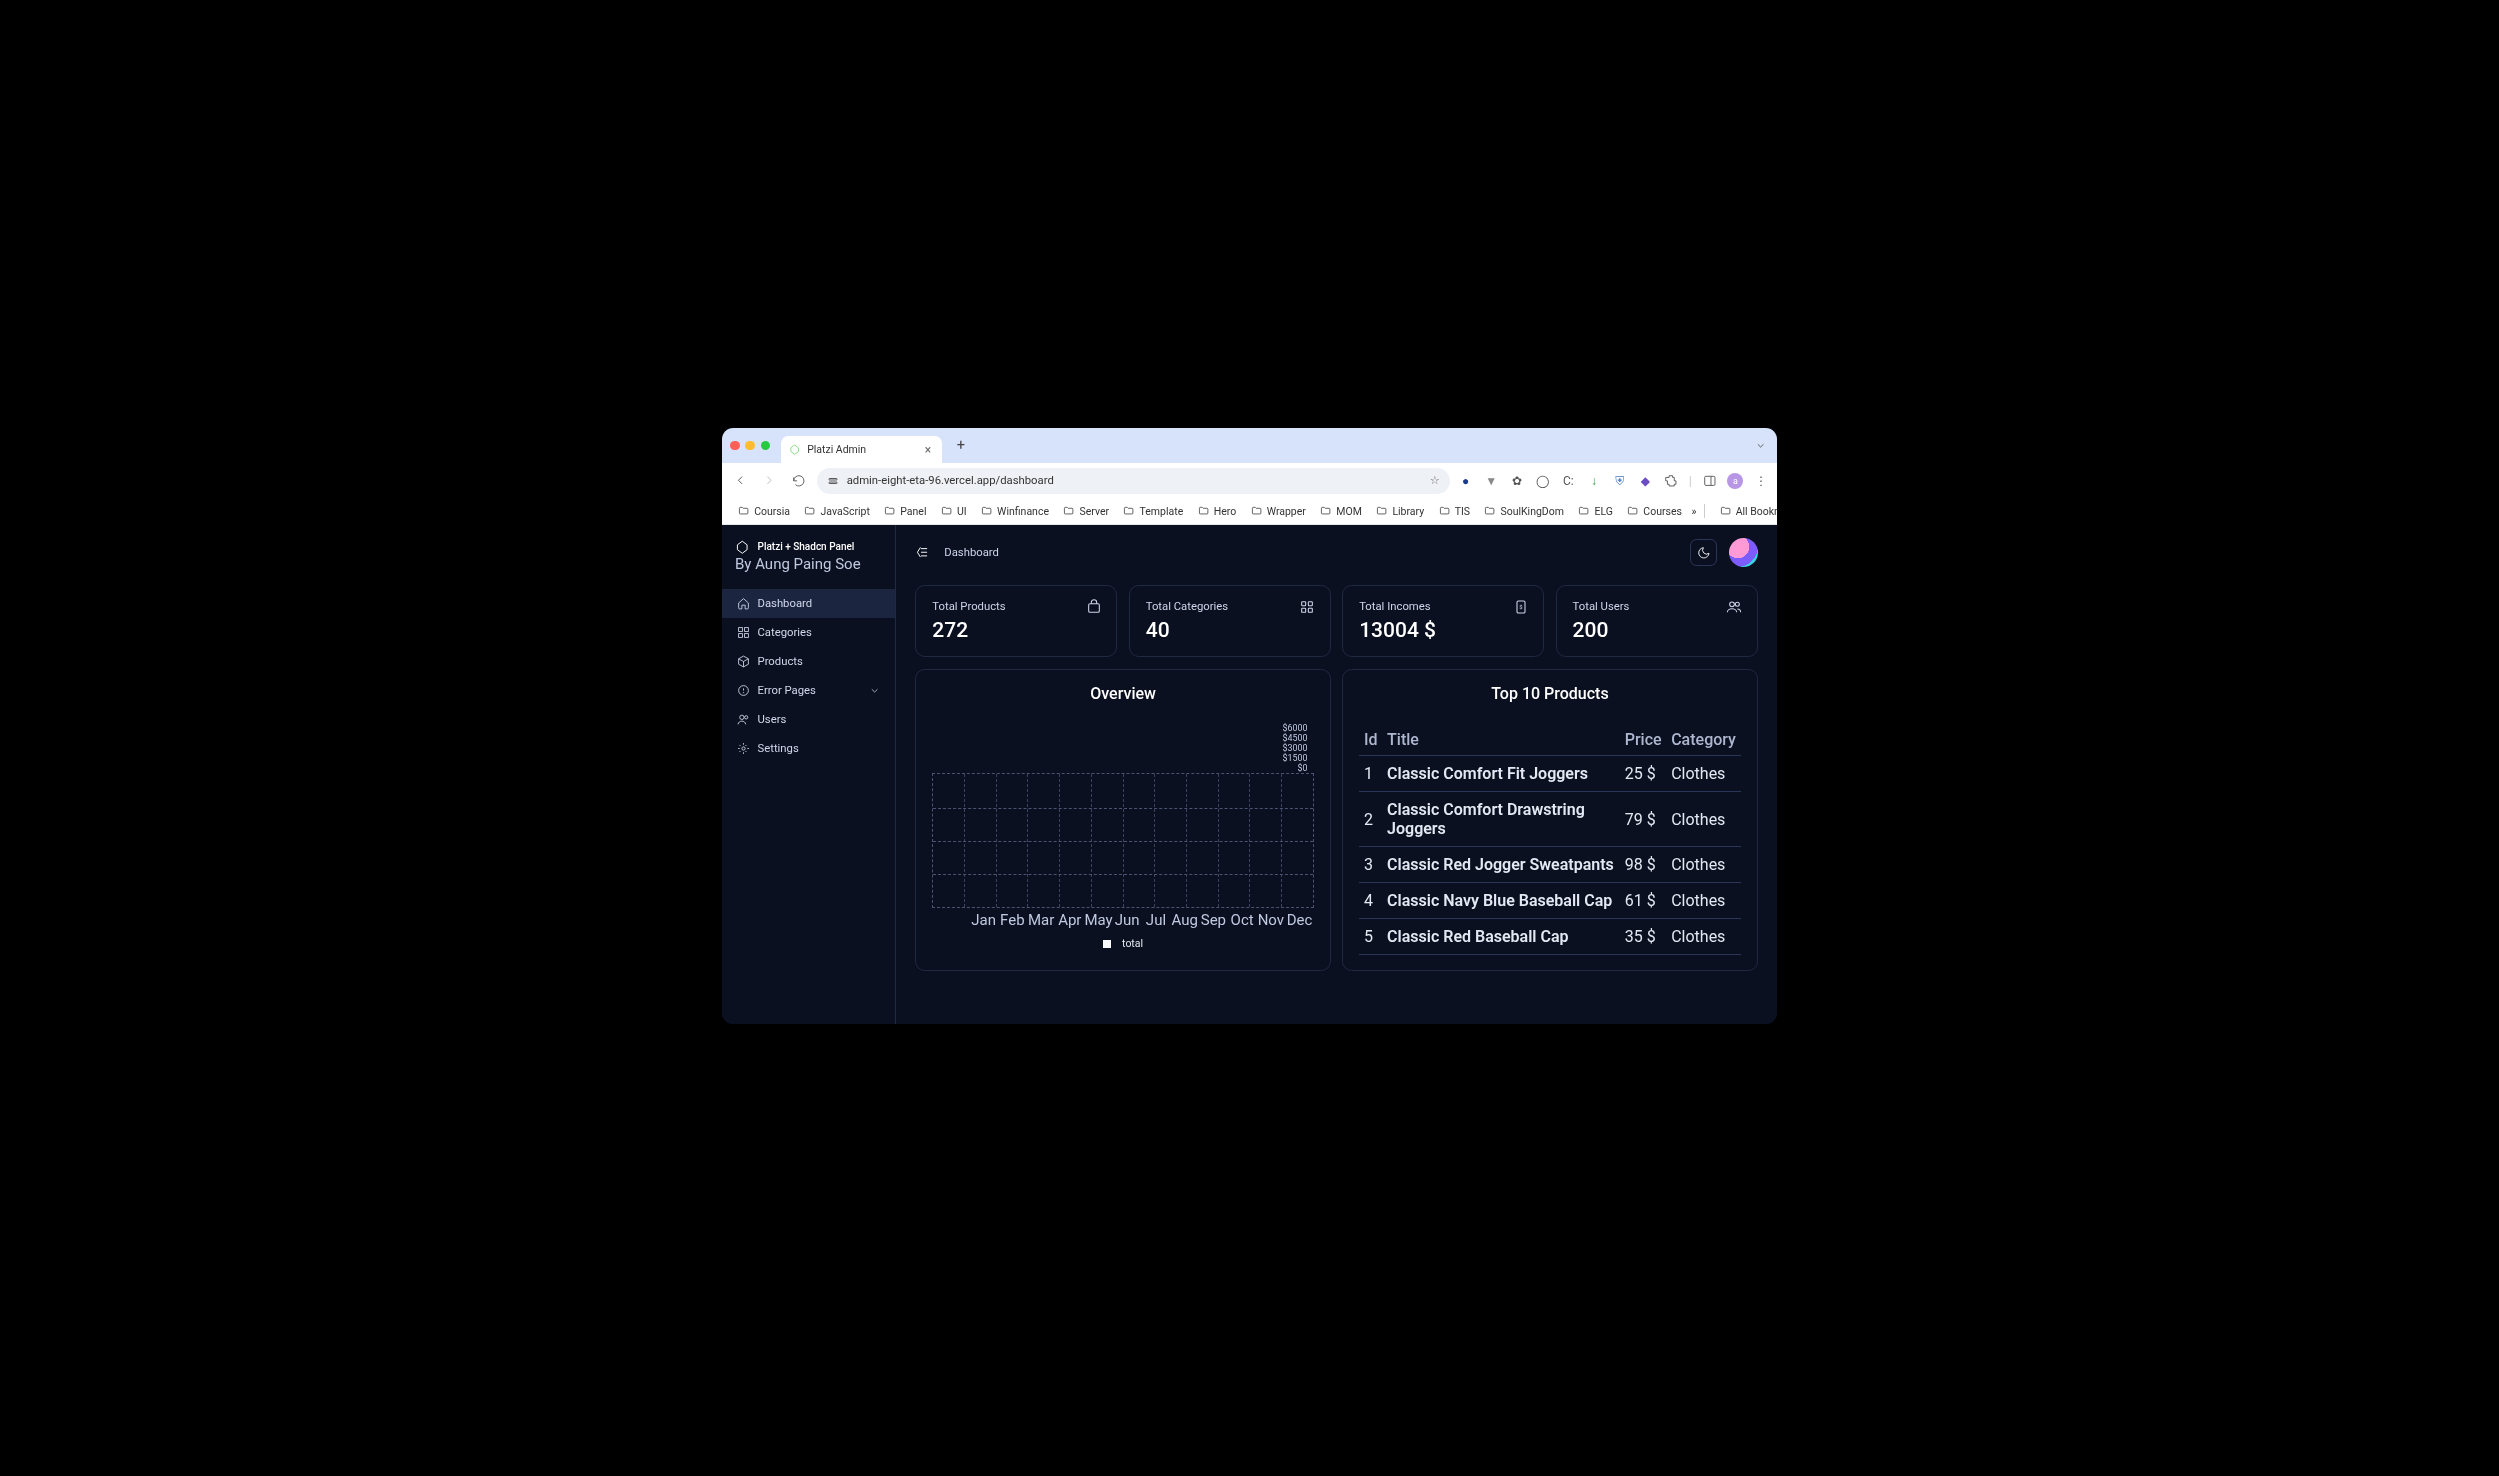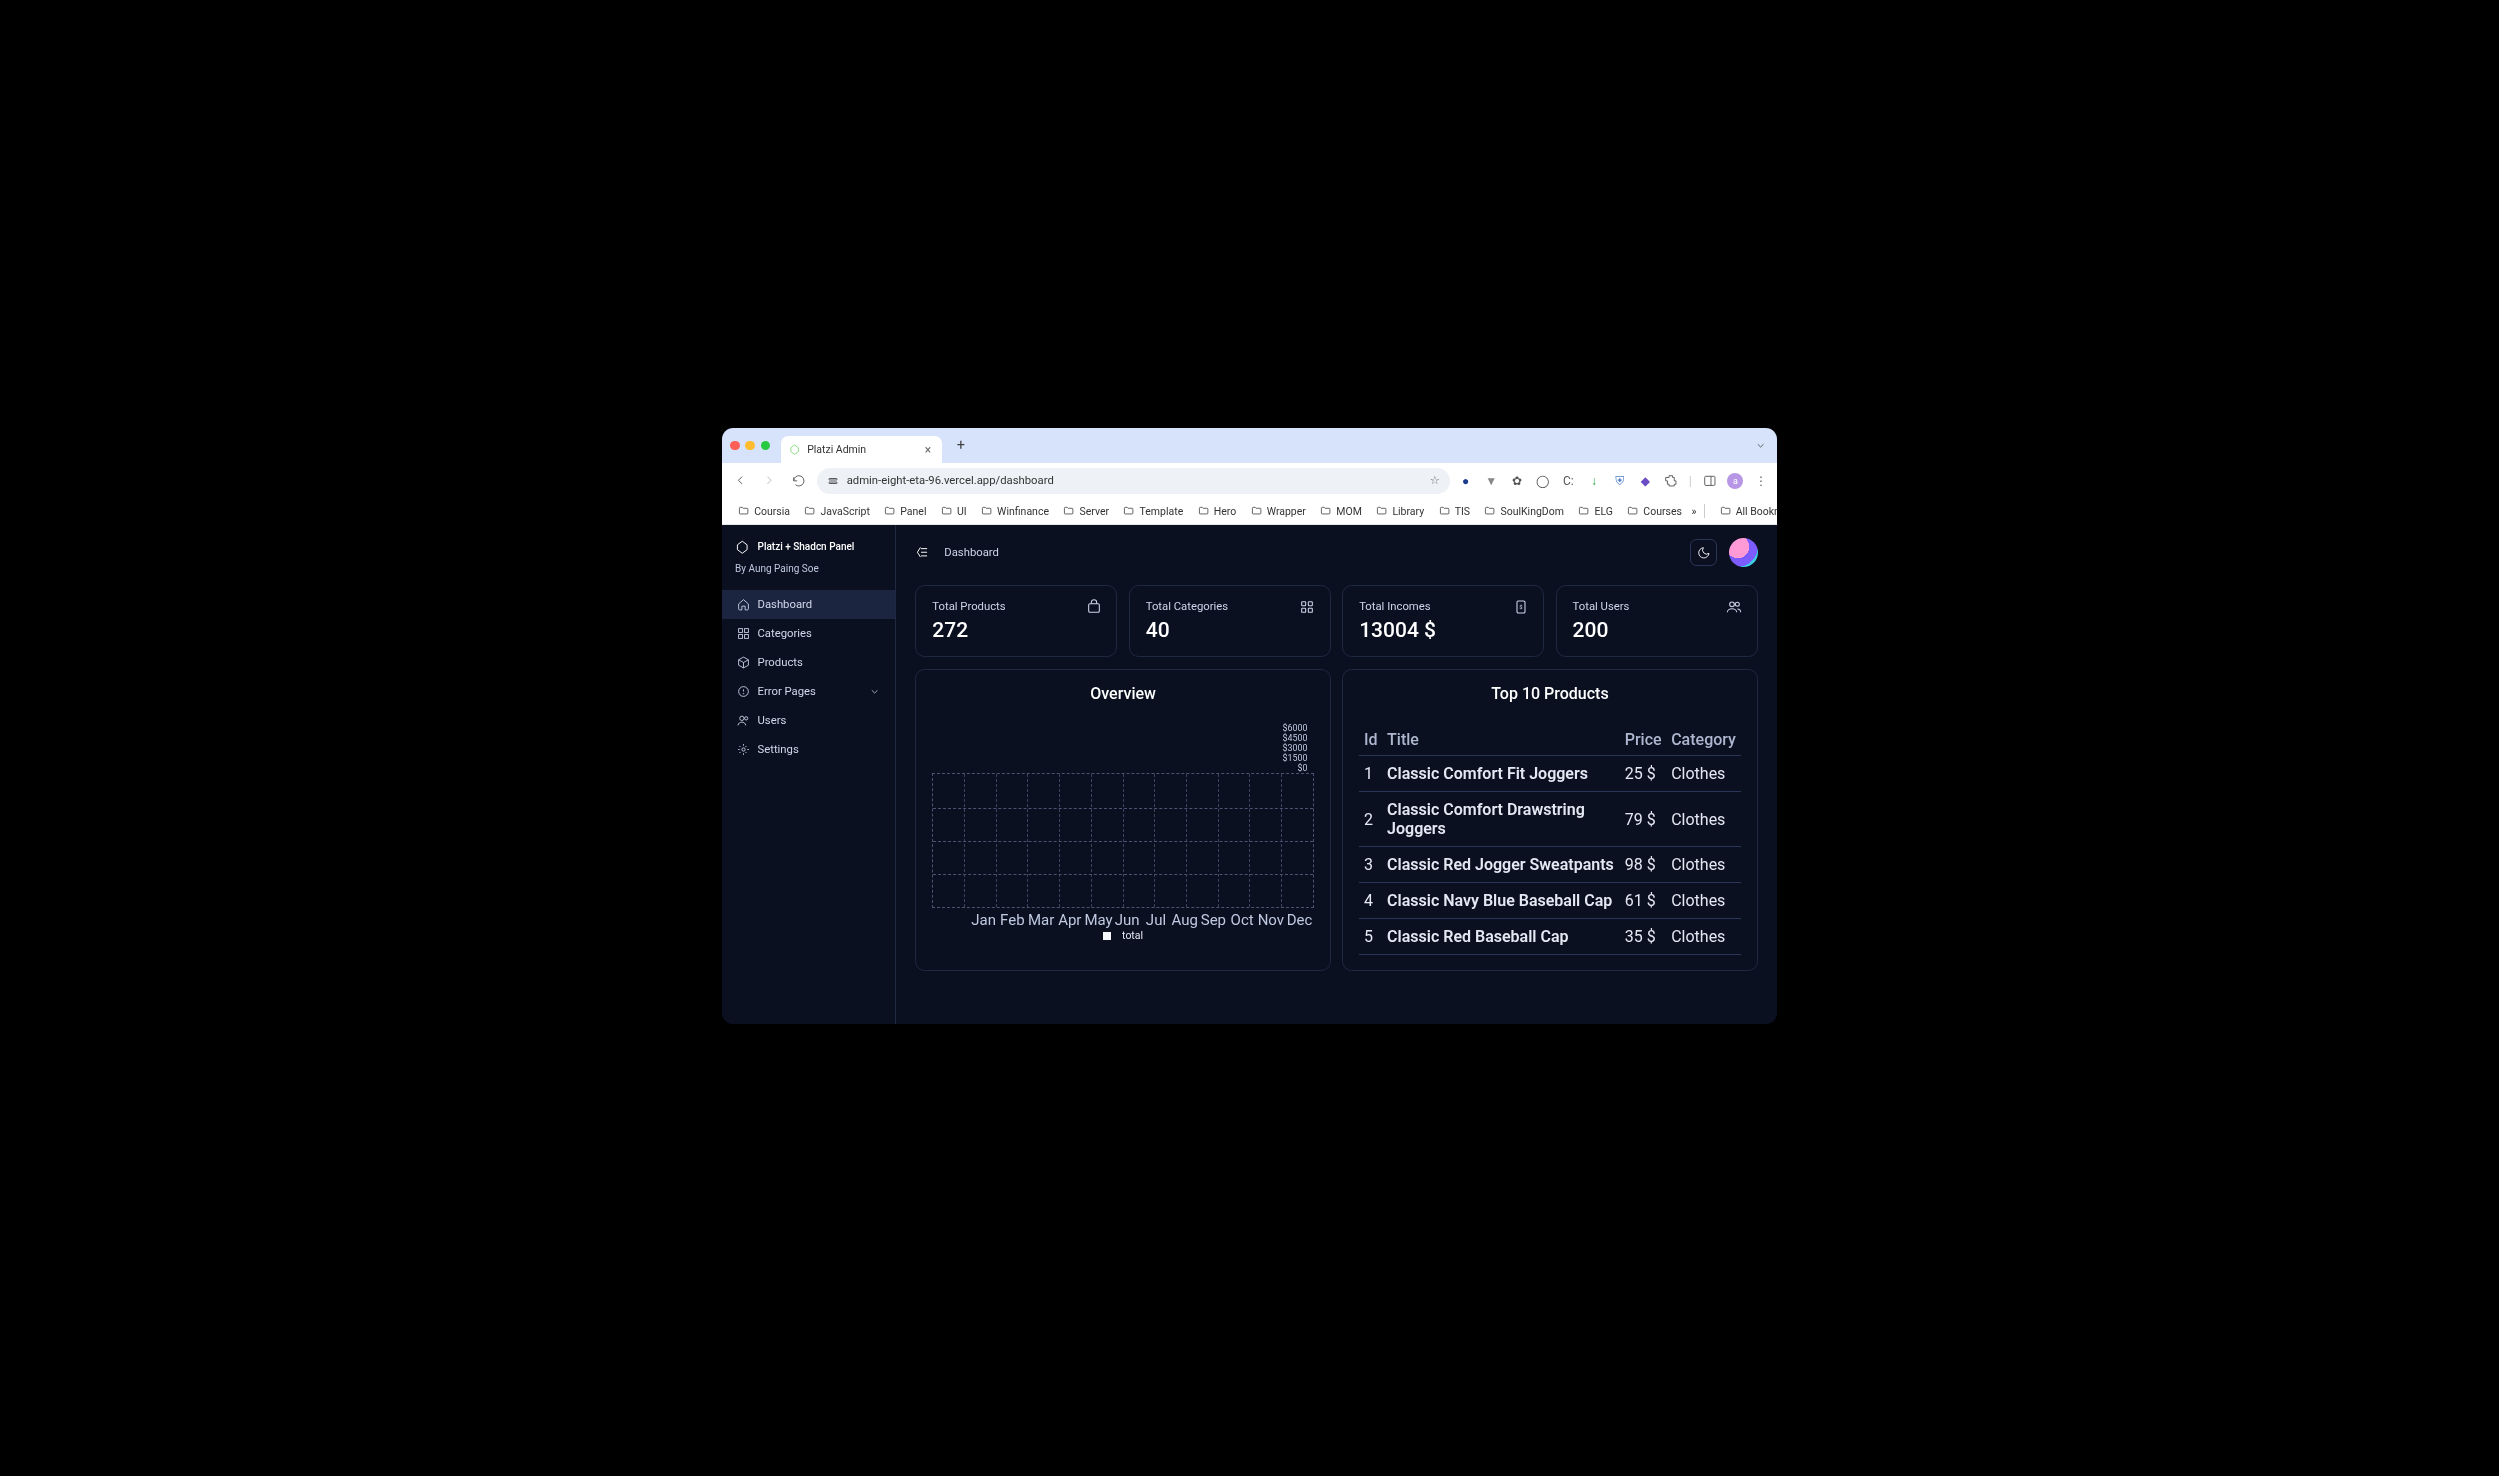--- a/index.html
+++ b/index.html
@@ -30,21 +30,21 @@
   .bm { display:flex; align-items:center; gap:4.8px; padding:2.4px 6.4px; border-radius:3.2px; white-space:nowrap; cursor:pointer;}
   .bm svg { width:11.3px; height:11.3px; }
   .bm-more { margin-left:auto; display:flex; align-items:center; gap:3.2px; }
   .bm-sep { width:0.8px; height:14.5px; background:#ccc; margin:0 4.8px;}
 
   
   .app { flex:1; display:flex; background:#0b1020; overflow:hidden; position:relative; }
   .sidebar { width:174px; background:#0b1020; border-right:0.8px solid #1f2942; padding:14.5px 0; flex-shrink:0; }
   .brand { padding:0 13px 16px; }
   .brand-row { display:flex; align-items:center; gap:8px; font-size:10px; font-weight:500; }
-  .brand-sub { font-size:10px; color:#bfc9e0; margin-top:9px; padding-left:0;}
+  .brand-sub { font-size:15px; color:#bfc9e0; margin-top:1px; padding-left:0;}
   .nav-item { display:flex; align-items:center; gap:8px; padding:8px 14.5px; font-size:11.3px; color:#d2d8eb; cursor:pointer;}
   .nav-item.active { background:#1b2540; }
   .nav-item .chev { margin-left:auto; }
 
   .main { flex:1; display:flex; flex-direction:column; overflow:auto;}
   .topbar { display:flex; align-items:center; gap:14.5px; padding:13px 19.3px 6.4px; }
   .breadcrumb-label { font-size:11.3px; color:#cfd5ea; }
   .top-right { margin-left:auto; display:flex; align-items:center; gap:11.3px; }
   .mode-btn { width:27px; height:27px; border:0.8px solid #2a3657; border-radius:6.4px; display:flex; align-items:center; justify-content:center; cursor:pointer;}
   .user-avatar { width:29px; height:29px; border-radius:50%; background:radial-gradient(circle at 30% 30%, #ff9ad6 0 40%, #7d5cff 40% 70%, #3dcfe3 70%); }
@@ -65,21 +65,21 @@
   .plot { flex:1; position:relative; border:0.8px dashed #4a5470; }
   .grid-line { position:absolute; left:0; right:0; border-top:0.8px dashed #4a5470; }
   .v-divs { position:absolute; top:0; bottom:0; left:0; right:0; display:flex; }
   .v-divs div { flex:1; border-right:0.8px dashed #3a4460; }
   .v-divs div:last-child { border-right:none; }
   .bars { position:absolute; left:0; right:0; bottom:0; top:0; display:flex; align-items:flex-end; }
   .bar-col { flex:1; display:flex; justify-content:center; align-items:flex-end; padding:0 3.2px; }
   .bar { width:100%; background:#f8f9fc; border-radius:2.4px 2.4px 0 0; }
   .x-axis { display:flex; font-size:15px; color:#bfc9e0; margin-top:3.2px; padding-left:37px; }
   .x-axis span { flex:1; text-align:center; }
-  .legend { text-align:center; font-size:10.5px; color:#e4e8f3; margin-top:0; display:flex; align-items:center; justify-content:center; gap:11px;}
+  .legend { text-align:center; font-size:10.5px; color:#e4e8f3; margin-top:8px; display:flex; align-items:center; justify-content:center; gap:11px;}
   .legend .sw { width:8px; height:8px; background:#f8f9fc; display:inline-block; }
 
   
   table { width:100%; border-collapse:collapse; font-size:16px; }
   th { text-align:left; font-weight:500; color:#aeb7d0; padding:6.4px 4.8px; border-bottom:0.8px solid #2a3657;}
   td { padding:8px 4.8px; border-bottom:0.8px solid #2a3657; color:#e4e8f3; vertical-align:middle;}
   td.title-cell { font-weight:600; }
 
   svg { stroke:currentColor; fill:none; stroke-width:1.6; }
 </style>

